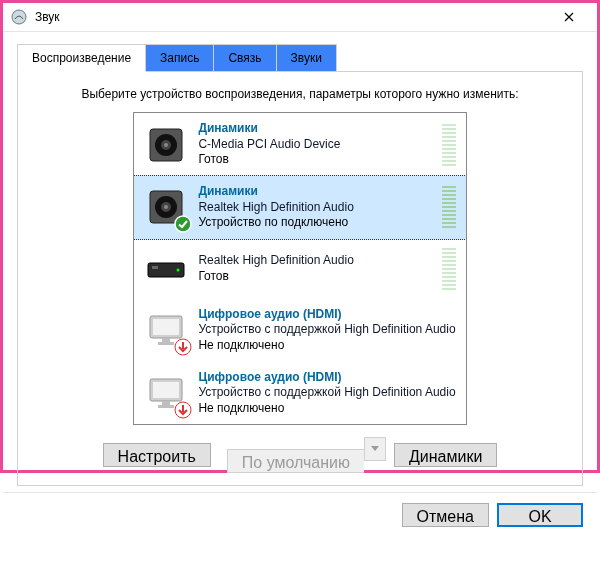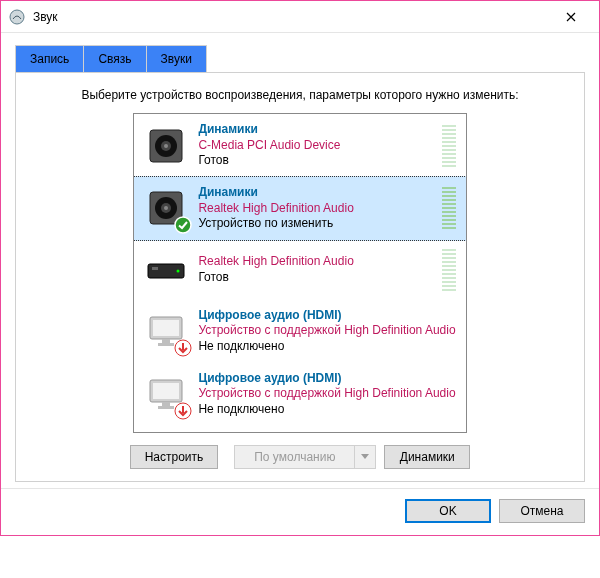--- a/index.html
+++ b/index.html
@@ -5,21 +5,21 @@
   * { box-sizing: border-box; }
   body {
     margin: 0;
     font-family: "Segoe UI", Tahoma, sans-serif;
     font-size: 12px;
     background: #fff;
     width: 600px;
     height: 578px;
     overflow: hidden;
   }
-  .window { width: 600px; height: 536px; border: 1px solid #ec4899; background: #fff; display: flex; flex-direction: column; }
+  .window { width: 600px; height: 473px; border: 3px solid #ec4899; background: #fff; display: flex; flex-direction: column; }
   .titlebar { height: 32px; display: flex; align-items: center; padding: 0 8px; border-bottom: 1px solid #e5e5e5; }
   .titlebar .appicon { width: 16px; height: 16px; margin-right: 8px; }
   .titlebar .title { flex: 1; font-size: 12px; color: #000; }
   .titlebar .close { width: 40px; height: 28px; display: flex; align-items: center; justify-content: center; }
 
   .body { flex: 1; padding: 12px 14px 6px 14px; display: flex; flex-direction: column; }
 
   .tabs { display: flex; position: relative; z-index: 1; }
   .tab {
     padding: 6px 14px;
@@ -51,49 +51,49 @@
   }
   .device-row.selected {
     background: #cde8ff;
     border: 1px dotted #333;
     margin: -1px;
   }
   .device-icon { width: 44px; height: 44px; position: relative; flex-shrink: 0; }
   .badge { position: absolute; right: -4px; bottom: -4px; width: 18px; height: 18px; }
   .device-text { flex: 1; line-height: 1.3; }
   .device-name { font-weight: 600; color: #0369a1; }
-  .device-sub  { color: #be185d; }
+  .device-sub  { color: #0f172a; }
   .device-status { color: #000000; }
 
   .vu { width: 14px; height: 42px; display: flex; flex-direction: column-reverse; gap: 2px; }
   .vu .bar { height: 2px; background: #9ed39e; }
   .vu.dim .bar { background: #cfe9cf; }
 
   .action-row { display: flex; align-items: center; gap: 8px; margin-top: 12px; }
   .action-row .spacer { flex: 1; }
 
   button.win {
     font-family: inherit;
-    font-size: 12px;
+    font-size: 16px;
     padding: 4px 14px;
     min-width: 86px;
     height: 24px;
     background: #e1e1e1;
     border: 1px solid #adadad;
     cursor: default;
   }
   button.win:disabled {
     color: #9b9b9b;
     background: #efefef;
     border-color: #d0d0d0;
   }
   button.win.default { border: 2px solid #0078d7; padding: 3px 13px; }
 
   .split-button { display: inline-flex; }
-  .split-button button.win { border-right: none; min-width: 120px; }
+  .split-button button.win { border-right: none; min-width: 120px; margin-top: 12px; }
   .split-button .drop { width: 22px; height: 24px; border: 1px solid #d0d0d0; background: #efefef; display: flex; align-items: center; justify-content: center; color: #9b9b9b; }
 
   .footer { display: flex; justify-content: flex-end; gap: 8px; padding: 10px 14px 12px 0; border-top: 1px solid #e5e5e5; }
 </style>
 </head>
 <body>
 
 <div class="window">
 
   <div class="titlebar">
@@ -107,20 +107,21 @@
     <span class="close">
       <svg width="10" height="10" viewBox="0 0 10 10">
           <path d="M1 1 L9 9 M9 1 L1 9" stroke="#000" stroke-width="1.2"></path>
         </svg>
     </span>
   </div>
 
   <div class="body">
 
     <div class="tabs">
+      <div class="tab active"><span>Воспроизведение</span></div>
       <div class="tab inactive"><span>Запись</span></div>
       <div class="tab inactive"><span>Связь</span></div>
       <div class="tab inactive"><span>Звуки</span></div>
     </div>
 
     <div class="tabpanel">
 
       <div class="instructions">Выберите устройство воспроизведения, параметры которого нужно изменить:</div>
 
       <div class="device-list" id="device-list">
@@ -156,21 +157,21 @@
                 <circle cx="22" cy="22" r="11" fill="#111"></circle>
                 <circle cx="22" cy="22" r="5" fill="#444"></circle>
                 <circle cx="22" cy="22" r="2" fill="#888"></circle>
               </svg><span class="badge"><svg viewBox="0 0 18 18">
                   <circle cx="9" cy="9" r="8" fill="#2e9b2e" stroke="#fff" stroke-width="1.5"></circle>
                   <path d="M5 9.5 L8 12 L13 6" fill="none" stroke="#fff" stroke-width="2"></path>
                 </svg></span></div>
             <div class="device-text">
               <div class="device-name">Динамики</div>
               <div class="device-sub">Realtek High Definition Audio</div>
-              <div class="device-status">Устройство по изменить</div>
+              <div class="device-status">Устройство по подключено</div>
             </div>
             <div class="vu">
               <div class="bar"></div>
               <div class="bar"></div>
               <div class="bar"></div>
               <div class="bar"></div>
               <div class="bar"></div>
               <div class="bar"></div>
               <div class="bar"></div>
               <div class="bar"></div>
@@ -249,17 +250,17 @@
           </span>
         </span>
         <button class="win"><span>Динамики</span></button>
       </div>
 
     </div>
 
   </div>
 
   <div class="footer">
+    <button class="win"><span>Отмена</span></button>
     <button class="win default"><span>OK</span></button>
-    <button class="win"><span>Отмена</span></button>
   </div>
 
 </div>
 
 </body></html>

